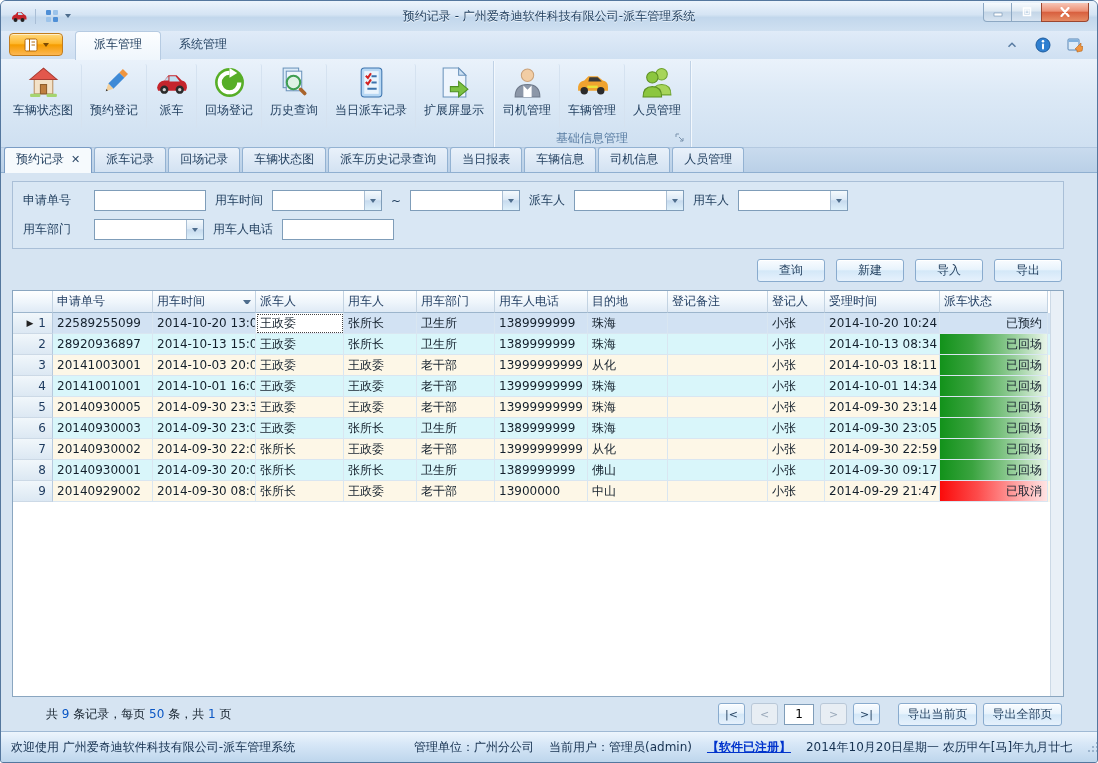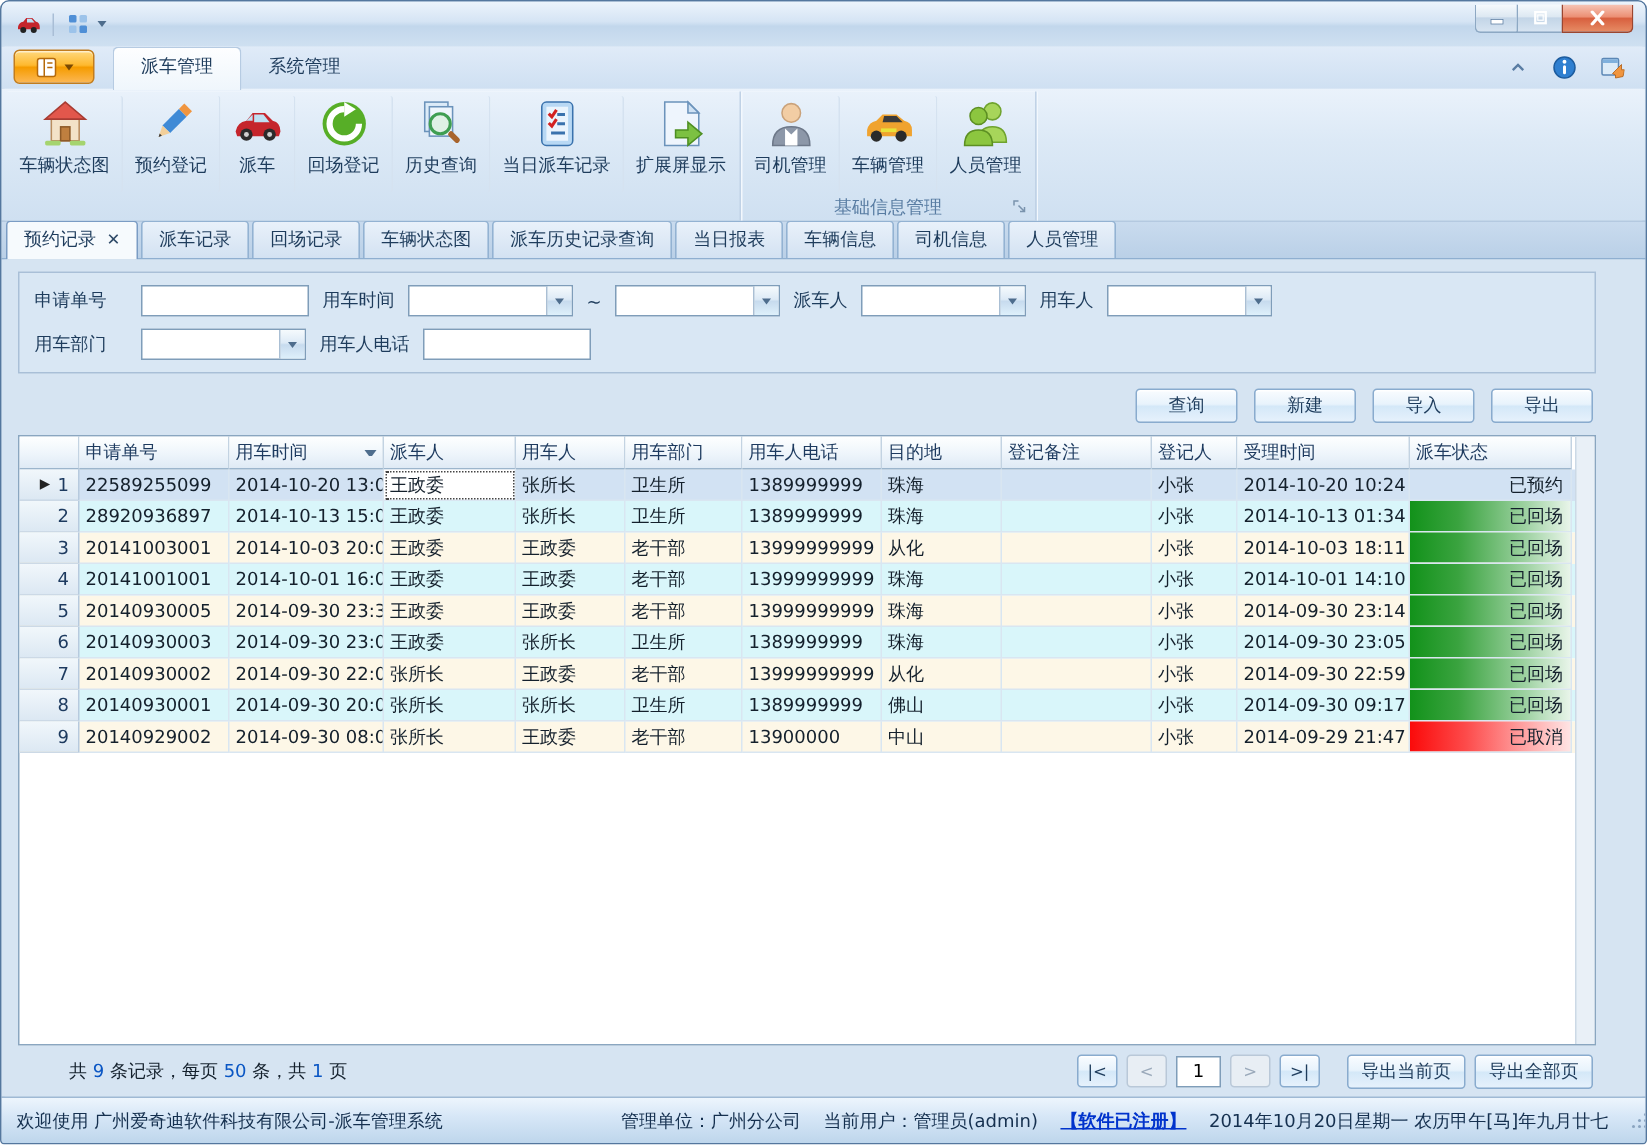--- a/index.html
+++ b/index.html
@@ -84,20 +84,21 @@
 .sb-welcome{width:388px;flex:0 0 auto}
 .sb-registered{color:#0033cc;text-decoration:underline;font-weight:bold}
 .grip{margin-left:auto;flex:0 0 auto}
 </style>
 </head>
 <body>
 
 <div class="window">
 
   <div class="titlebar">
+    <div class="tb-title">预约记录 - 广州爱奇迪软件科技有限公司-派车管理系统</div>
     <div class="tb-icons">
       <span class="icon">
           <svg viewBox="0 0 16 16" width="16" height="16">
             <path d="M1 10 q.5 -3 3.5 -3.5 l2 -2.5 h4 l2.5 2.5 q2.5 .5 2.5 3.5 v1.5 h-14.5 z" fill="#c5252c"></path>
             <path d="M7 4.5 h3 l2 2.5 h-5 z" fill="#bfe0f2"></path>
             <circle cx="4.5" cy="12" r="2" fill="#222"></circle>
             <circle cx="11.5" cy="12" r="2" fill="#222"></circle>
           </svg>
         </span>
       <span class="tb-sep"></span>
@@ -466,21 +467,21 @@
               </div>
               <div class="td" style="width: 100px;">28920936897</div>
               <div class="td" style="width: 103px;">2014-10-13 15:00</div>
               <div class="td" style="width: 88px;">王政委</div>
               <div class="td" style="width: 73px;">张所长</div>
               <div class="td" style="width: 78px;">卫生所</div>
               <div class="td" style="width: 93px;">1389999999</div>
               <div class="td" style="width: 80px;">珠海</div>
               <div class="td" style="width: 100px;"></div>
               <div class="td" style="width: 57px;">小张</div>
-              <div class="td" style="width: 115px;">2014-10-13 01:34</div>
+              <div class="td" style="width: 115px;">2014-10-13 08:34</div>
               <div class="td statuscell status-returned" style="width: 108px;">已回场</div>
             </div>
             <div class="trow row-odd">
               <div class="td ind" style="width: 40px;">
                 <span>3</span>
               </div>
               <div class="td" style="width: 100px;">20141003001</div>
               <div class="td" style="width: 103px;">2014-10-03 20:00</div>
               <div class="td" style="width: 88px;">王政委</div>
               <div class="td" style="width: 73px;">王政委</div>
@@ -498,21 +499,21 @@
               </div>
               <div class="td" style="width: 100px;">20141001001</div>
               <div class="td" style="width: 103px;">2014-10-01 16:00</div>
               <div class="td" style="width: 88px;">王政委</div>
               <div class="td" style="width: 73px;">王政委</div>
               <div class="td" style="width: 78px;">老干部</div>
               <div class="td" style="width: 93px;">13999999999</div>
               <div class="td" style="width: 80px;">珠海</div>
               <div class="td" style="width: 100px;"></div>
               <div class="td" style="width: 57px;">小张</div>
-              <div class="td" style="width: 115px;">2014-10-01 14:10</div>
+              <div class="td" style="width: 115px;">2014-10-01 14:34</div>
               <div class="td statuscell status-returned" style="width: 108px;">已回场</div>
             </div>
             <div class="trow row-odd">
               <div class="td ind" style="width: 40px;">
                 <span>5</span>
               </div>
               <div class="td" style="width: 100px;">20140930005</div>
               <div class="td" style="width: 103px;">2014-09-30 23:30</div>
               <div class="td" style="width: 88px;">王政委</div>
               <div class="td" style="width: 73px;">王政委</div>

